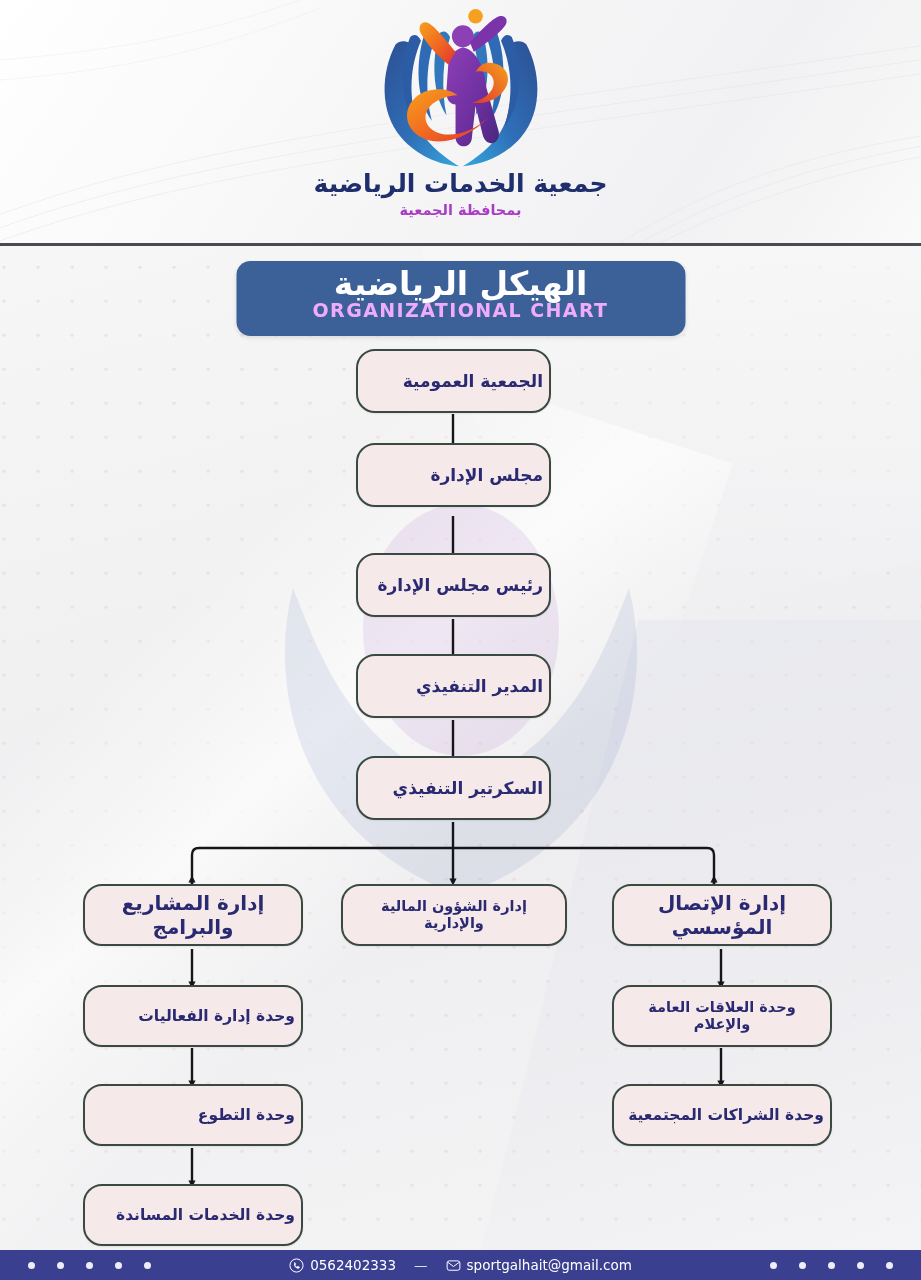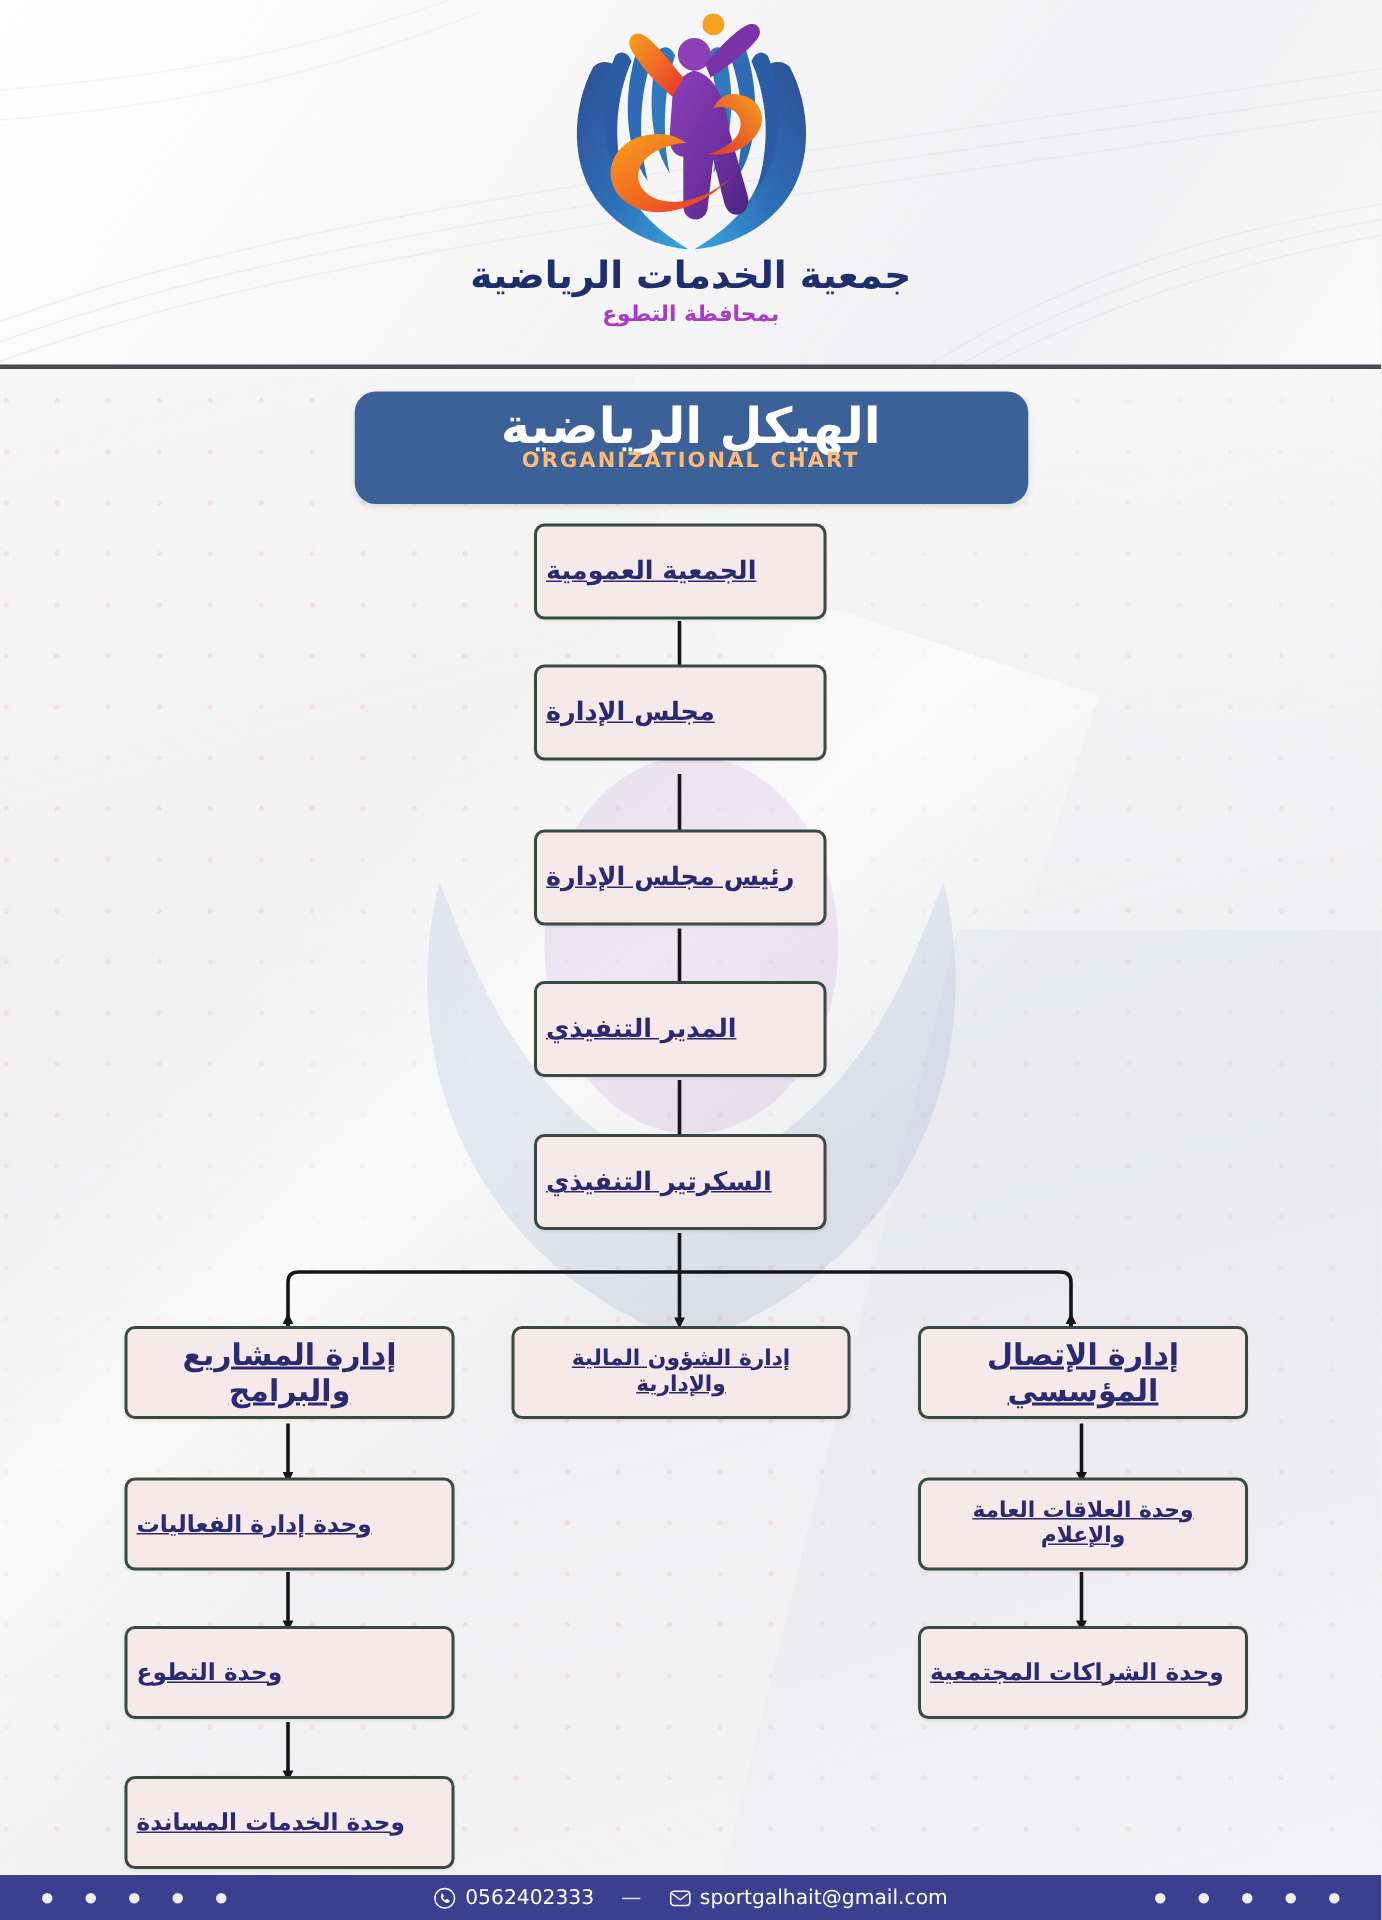--- a/index.html
+++ b/index.html
@@ -124,51 +124,50 @@
   }
   #banner .ar {
     font-size: 33px;
     font-weight: bold;
     color: #ffffff;
     line-height: 1.12;
     letter-spacing: 1px;
     direction: rtl;
   }
   #banner .en {
-    font-size: 14px;
+    font-size: 19px;
     font-weight: bold;
-    color: #fdba74;
+    color: #f0abfc;
     letter-spacing: 1.4px;
     margin-top: -4px;
     direction: ltr;
   }
 
   
   #chart {
     position: absolute;
     left: 0; top: 336px;
     width: 921px;
     height: 910px;
   }
   #wires { position: absolute; inset: 0; }
 
   .node {
     position: absolute;
     background: #f6e9e9;
     border: 2px solid #3a4a43;
-    border-radius: 7px;
+    border-radius: 19px;
     display: flex;
     align-items: center;
-    justify-content: flex-end;
+    justify-content: flex-start;
     text-align: center;
     color: #2a2a72;
     font-weight: bold;
     direction: rtl;
     box-shadow: 0 1px 2px rgba(0,0,0,0.07);
-    text-decoration: underline;
   }
   .node span { display: block; padding: 0 6px; line-height: 1.2; }
 
   .n-main  { font-size: 17px; }
   .n-dept  { font-size: 20px; }
   .n-unit  { font-size: 15.5px; }
   .n-small { font-size: 14.5px; }
 
   
   #footer {
@@ -274,21 +273,21 @@
         <circle cx="112" cy="35" r="12" fill="#8d3fb6"></circle>
         <path d="M112 47 C104 49 98 56 96 66 L94 94 C93 104 98 110 104 110 L104 146 C104 152 108 156 113 156 C118 156 122 152 122 146 L126 112 L134 144 C136 151 141 154 146 152 C151 150 153 144 151 138 L138 92 C136 72 128 50 112 47Z" fill="url(#figG)"></path>
         <path d="M96 66 C86 58 74 46 66 32 C62 25 66 18 73 20 C80 22 94 40 104 52Z" fill="url(#ribO)"></path>
         <path d="M124 52 C136 44 150 34 158 24 C163 18 159 11 152 13 C145 15 130 30 120 42Z" fill="#7a33a8"></path>
 
         <path d="M70 96 C46 106 44 134 66 146 C88 158 120 146 140 124 C124 140 98 148 82 140 C66 132 68 114 84 106 C92 102 100 100 106 100 C96 92 82 92 70 96Z" fill="url(#ribO)"></path>
         <path d="M140 64 C160 64 168 82 156 96 C148 106 134 110 122 108 C136 104 146 96 146 86 C146 76 136 72 126 74 C130 68 134 64 140 64Z" fill="url(#ribR)"></path>
       </svg>
 
       <div class="logo-title">جمعية الخدمات الرياضية</div>
-      <div class="logo-sub">بمحافظة التطوع</div>
+      <div class="logo-sub">بمحافظة الجمعية</div>
     </div>
   </div>
   <div class="header-divider"></div>
 
   <div id="banner">
     <div class="ar">الهيكل الرياضية</div>
     <div class="en">ORGANIZATIONAL CHART</div>
   </div>
 
   <div id="chart">

